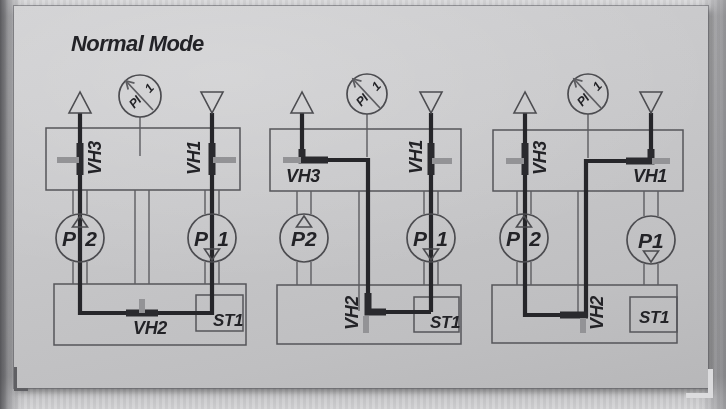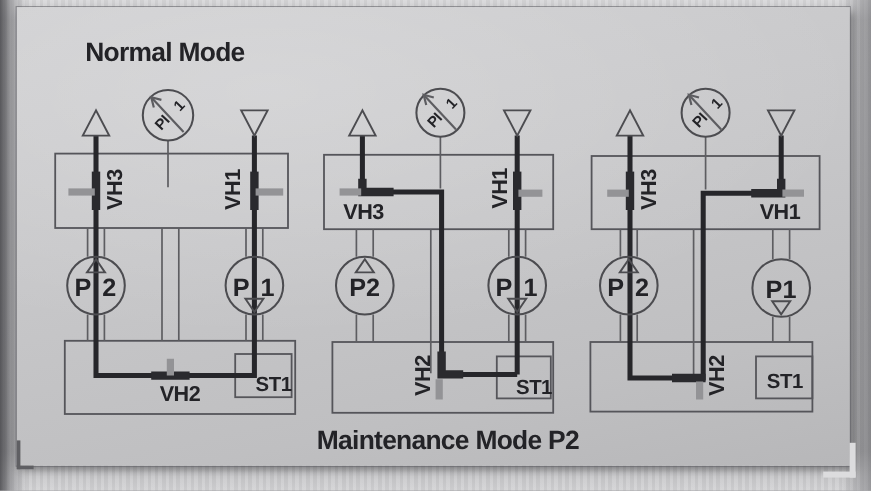--- a/index.html
+++ b/index.html
@@ -4,20 +4,21 @@
 <style>
   html,body{margin:0;padding:0;background:#9a9a9c;}
   .stage{
     position:relative;width:726px;height:409px;overflow:hidden;
     font-family:"Liberation Sans",sans-serif;
     background:
       linear-gradient(90deg, rgba(70,70,74,.85) 0px, rgba(120,120,124,.45) 10px, rgba(0,0,0,0) 22px),
       linear-gradient(270deg, rgba(110,110,114,.55) 0px, rgba(0,0,0,0) 26px),
       repeating-linear-gradient(90deg, rgba(255,255,255,.06) 0 3px, rgba(0,0,0,.04) 3px 6px),
       linear-gradient(180deg,#d9d9db 0%,#c2c2c4 4%,#b4b4b6 45%,#a9a9ab 92%,#c9c9cb 97%,#d4d4d6 100%);
+    font-style: italic;
   }
   .plate{
     position:absolute;left:14px;top:6px;width:694px;height:382px;
     background:
       radial-gradient(120% 90% at 30% 18%, rgba(255,255,255,.20), rgba(0,0,0,0) 60%),
       linear-gradient(168deg,#cfcfd1 0%,#c8c8ca 40%,#bfbfc1 78%,#b7b7b9 100%);
     box-shadow:0 0 0 1px rgba(95,95,100,.55), 3px 4px 6px rgba(55,55,58,.45);
   }
   .title{
     position:absolute;color:#232327;font-weight:700;font-size:22px;
@@ -42,21 +43,20 @@
 </style>
 </head>
 <body>
 
 <div class="stage">
   <div class="plate"></div>
   <div class="mark-dark"></div>
   <div class="mark-light"></div>
 
   <div class="title" style="left:71px;top:31px;">Normal Mode</div>
-  <div class="title" style="left:264px;top:354px;">Maintenance Mode P2</div>
 
   <svg width="726" height="409" viewBox="0 0 726 409" style="position:absolute;left:0;top:0;">
 
     <g>
       <rect class="box" x="46" y="128" width="194" height="62"></rect>
       <rect class="box" x="54" y="284" width="192" height="61"></rect>
       <rect class="box" x="196" y="295" width="47" height="36"></rect>
 
       <path class="thin" d="M73 190 V214 M87 190 V214 M73 262 V284 M87 262 V284
                            M205 190 V214 M219 190 V214 M205 262 V284 M219 262 V284

